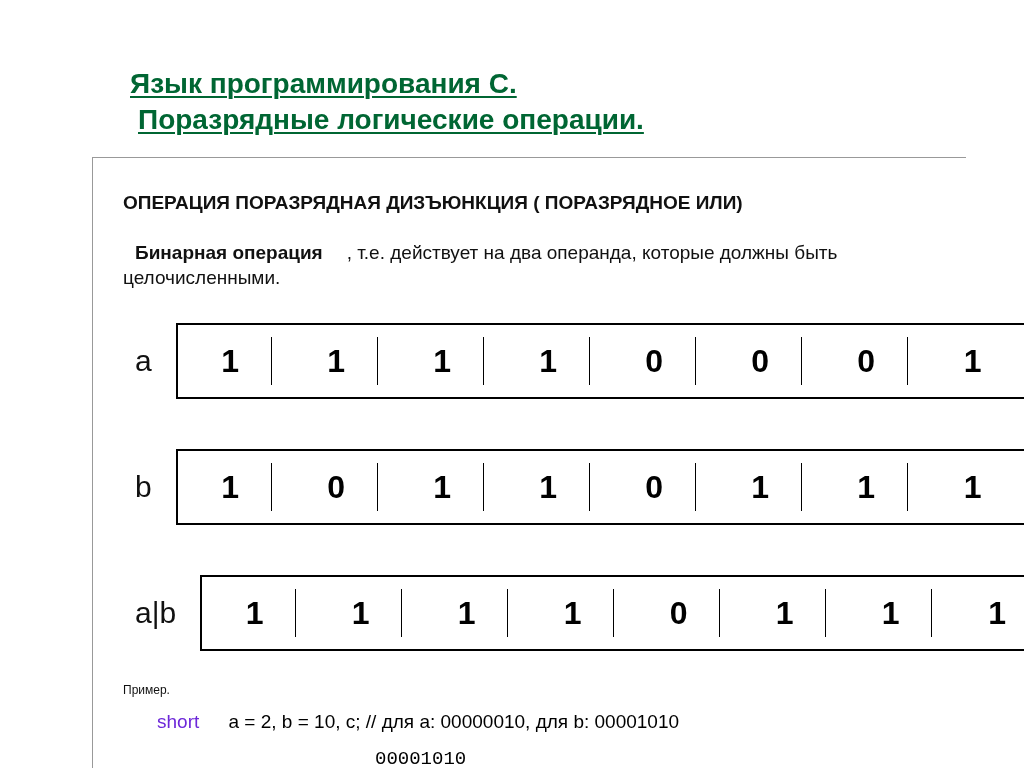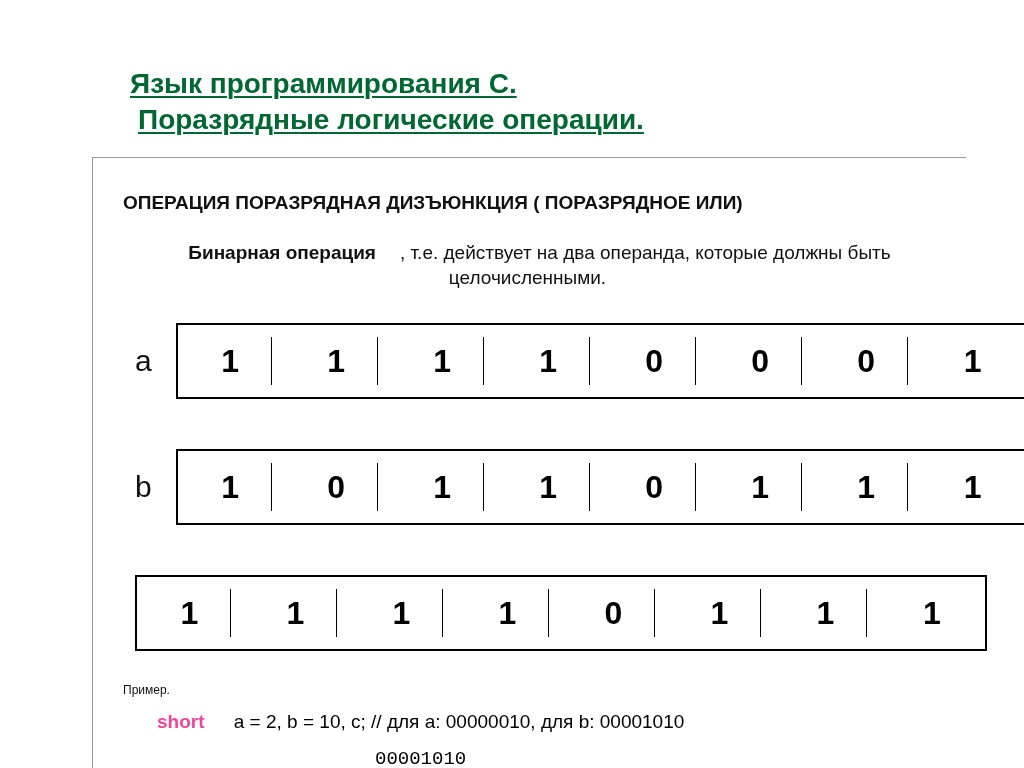--- a/index.html
+++ b/index.html
@@ -32,21 +32,20 @@
       font-size: 19px;
       font-weight: bold;
       color: #111;
       margin-bottom: 26px;
     }
     .op-desc {
       font-size: 19px;
       color: #111;
       margin-bottom: 20px;
       line-height: 1.35;
-      text-align: center;
     }
     .op-desc b { font-weight: bold; }
     .bits-row {
       display: flex;
       align-items: center;
       margin-bottom: 26px;
     }
     .bits-label {
       width: 130px;
       font-size: 30px;
@@ -72,21 +71,21 @@
       font-size: 12px;
       color: #111;
       margin-top: -6px;
     }
     .code-block {
       font-size: 19px;
       line-height: 1.35;
       margin-top: 2px;
       padding-left: 10px;
     }
-    .kw { color: #ec4899; font-weight: bold; }
+    .kw { color: #6d28d9; font-weight: normal; }
     .line2 { padding-left: 0px; }
     .line3 { padding-left: 230px; font-family: Liberation Mono, monospace; }
   </style>
 </head>
 <body>
 
 <div class="heading-block">
   <h1>
     <span class="title-line1">Язык программирования С.</span><br>
     <span class="title-line2">Поразрядные логические операции.</span>
@@ -123,20 +122,21 @@
       <div class="bit-cell">1</div>
       <div class="bit-cell">1</div>
       <div class="bit-cell">0</div>
       <div class="bit-cell">1</div>
       <div class="bit-cell">1</div>
       <div class="bit-cell">1</div>
     </div>
   </div>
 
   <div class="bits-row">
+    <div class="bits-label">a|b</div>
     <div class="bits-table">
       <div class="bit-cell">1</div>
       <div class="bit-cell">1</div>
       <div class="bit-cell">1</div>
       <div class="bit-cell">1</div>
       <div class="bit-cell">0</div>
       <div class="bit-cell">1</div>
       <div class="bit-cell">1</div>
       <div class="bit-cell">1</div>
     </div>

